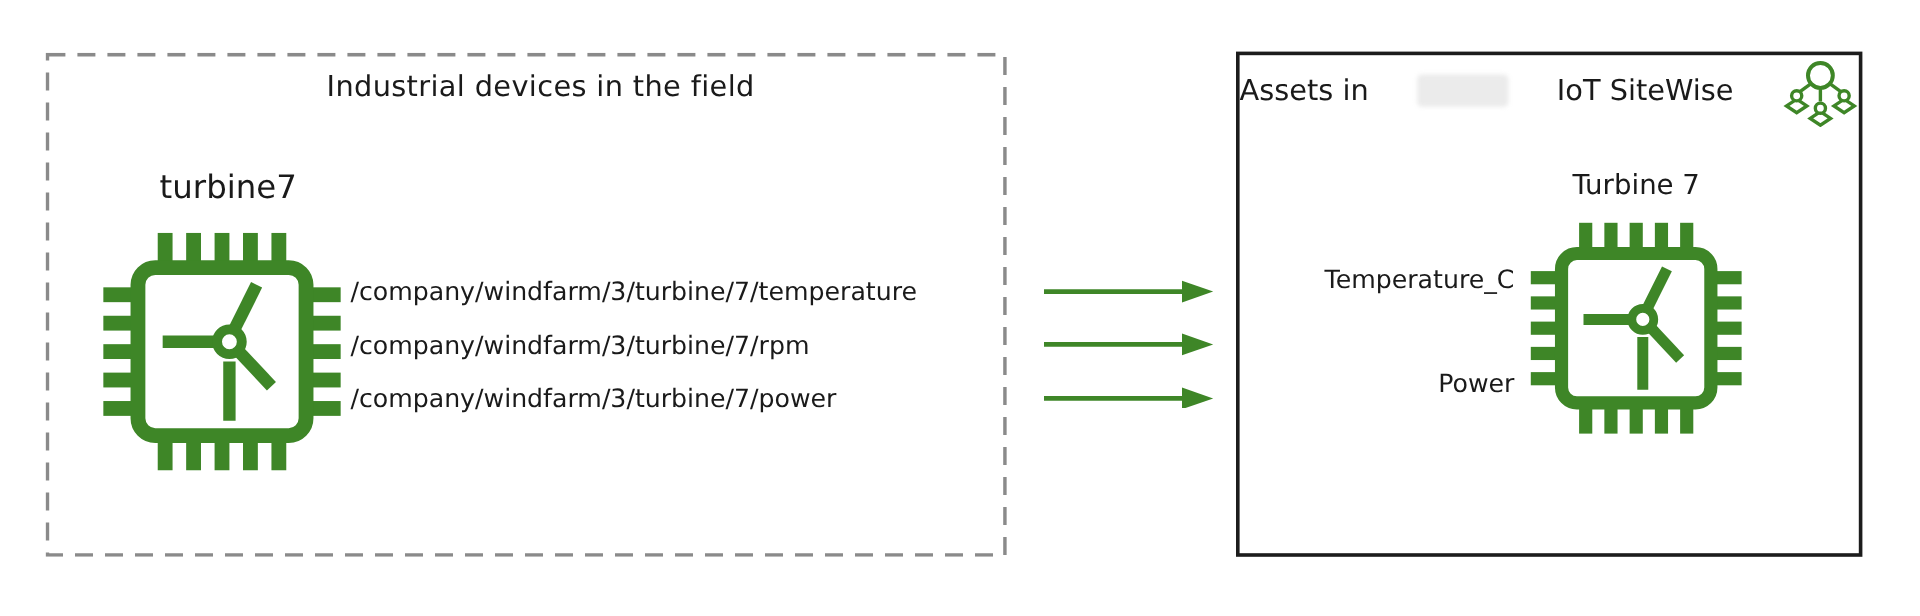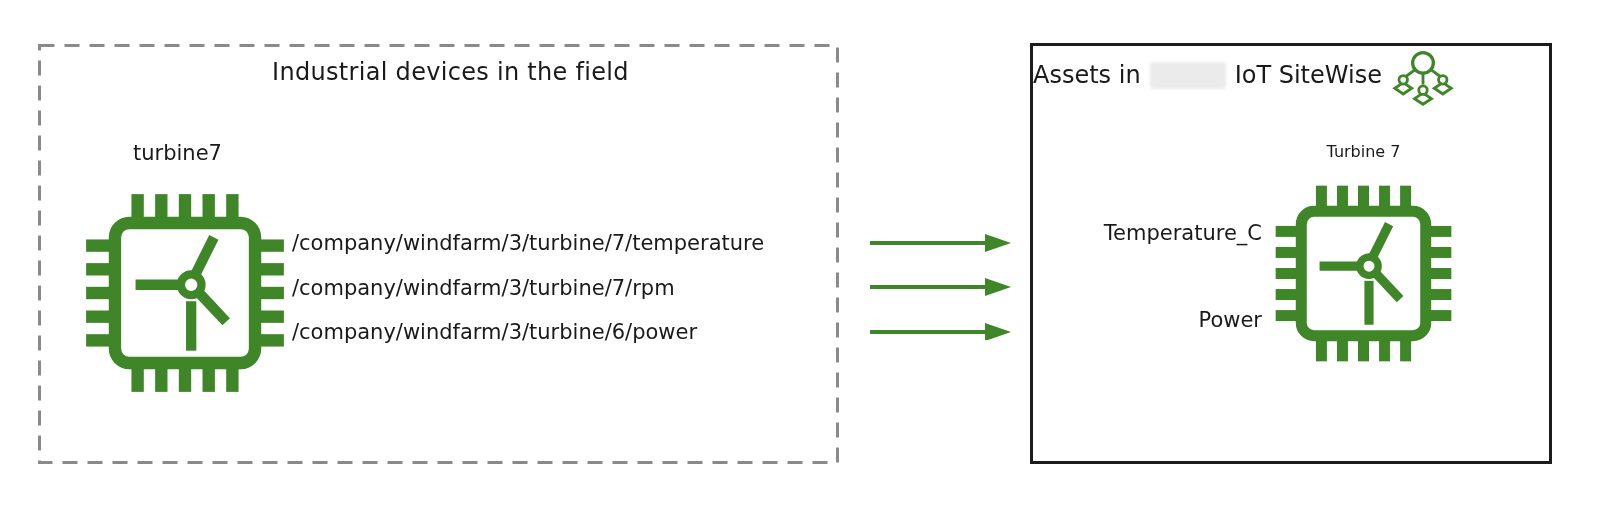--- a/index.html
+++ b/index.html
@@ -31,21 +31,21 @@
     top: 14px; left: 12px;
     width: 100%;
     text-align: center;
     font-size: 24px;
     letter-spacing: 0.3px;
     white-space: nowrap;
   }
   .device-name {
     position: absolute;
     left: 95px; top: 97px;
-    font-size: 21px;
+    font-size: 27px;
     white-space: nowrap;
   }
   .chip-icon { position: absolute; color: var(--accent, #3E8627); }
   .chip-left { left: 44px; top: 146px; width: 206px; height: 206px; }
   .topic {
     position: absolute;
     left: 254px;
     font-size: 21px;
     line-height: 26px;
     white-space: nowrap;
@@ -67,42 +67,42 @@
     width: 522px; height: 421px;
     border: 3px solid var(--box-dark, #1C1C1C);
     background: #ffffff;
   }
   .right-title-row {
     position: absolute;
     left: 0; top: 7px;
     width: 100%; height: 44px;
     display: flex;
     align-items: center;
-    justify-content: flex-start;
+    justify-content: space-between;
     gap: 9px;
     font-size: 24px;
     white-space: nowrap;
   }
   .redacted {
     width: 76px; height: 27px;
     background: var(--redact-gray, #EBEBEB);
     border-radius: 4px;
     filter: blur(1.6px);
   }
   .hierarchy-icon {
     width: 64px; height: 58px;
     color: var(--accent, #3E8627);
     margin-top: 4px;
   }
   .asset-name {
     position: absolute;
     left: 239px; top: 96px;
     width: 183px;
     text-align: center;
-    font-size: 16px;
+    font-size: 23px;
     white-space: nowrap;
   }
   .chip-right { left: 239px; top: 136px; width: 183px; height: 183px; }
   .prop {
     position: absolute;
     left: 0;
     width: 229px;
     text-align: right;
     font-size: 21px;
     line-height: 26px;
@@ -155,21 +155,21 @@
         <line x1="53" y1="45" x2="64" y2="23"></line>
         <line x1="53" y1="46" x2="26" y2="46"></line>
         <line x1="55" y1="48" x2="70" y2="64"></line>
         <line x1="53" y1="54" x2="53" y2="78"></line>
       </g>
       <circle cx="53" cy="46" r="5" fill="#ffffff" stroke="currentColor" stroke-width="4"></circle>
     </svg>
 
     <div class="topic topic-0">/company/windfarm/3/turbine/7/temperature</div>
     <div class="topic topic-1">/company/windfarm/3/turbine/7/rpm</div>
-    <div class="topic topic-2">/company/windfarm/3/turbine/6/power</div>
+    <div class="topic topic-2">/company/windfarm/3/turbine/7/power</div>
   </div>
 
   <svg class="arrows" viewBox="0 0 150 115" xmlns="http://www.w3.org/2000/svg">
     <g>
       <line x1="5" y1="18" x2="122" y2="18" stroke="currentColor" stroke-width="4"></line>
       <polygon points="120,9 146,18 120,27" fill="currentColor"></polygon>
     </g>
     <g>
       <line x1="5" y1="62" x2="122" y2="62" stroke="currentColor" stroke-width="4"></line>
       <polygon points="120,53 146,62 120,71" fill="currentColor"></polygon>

